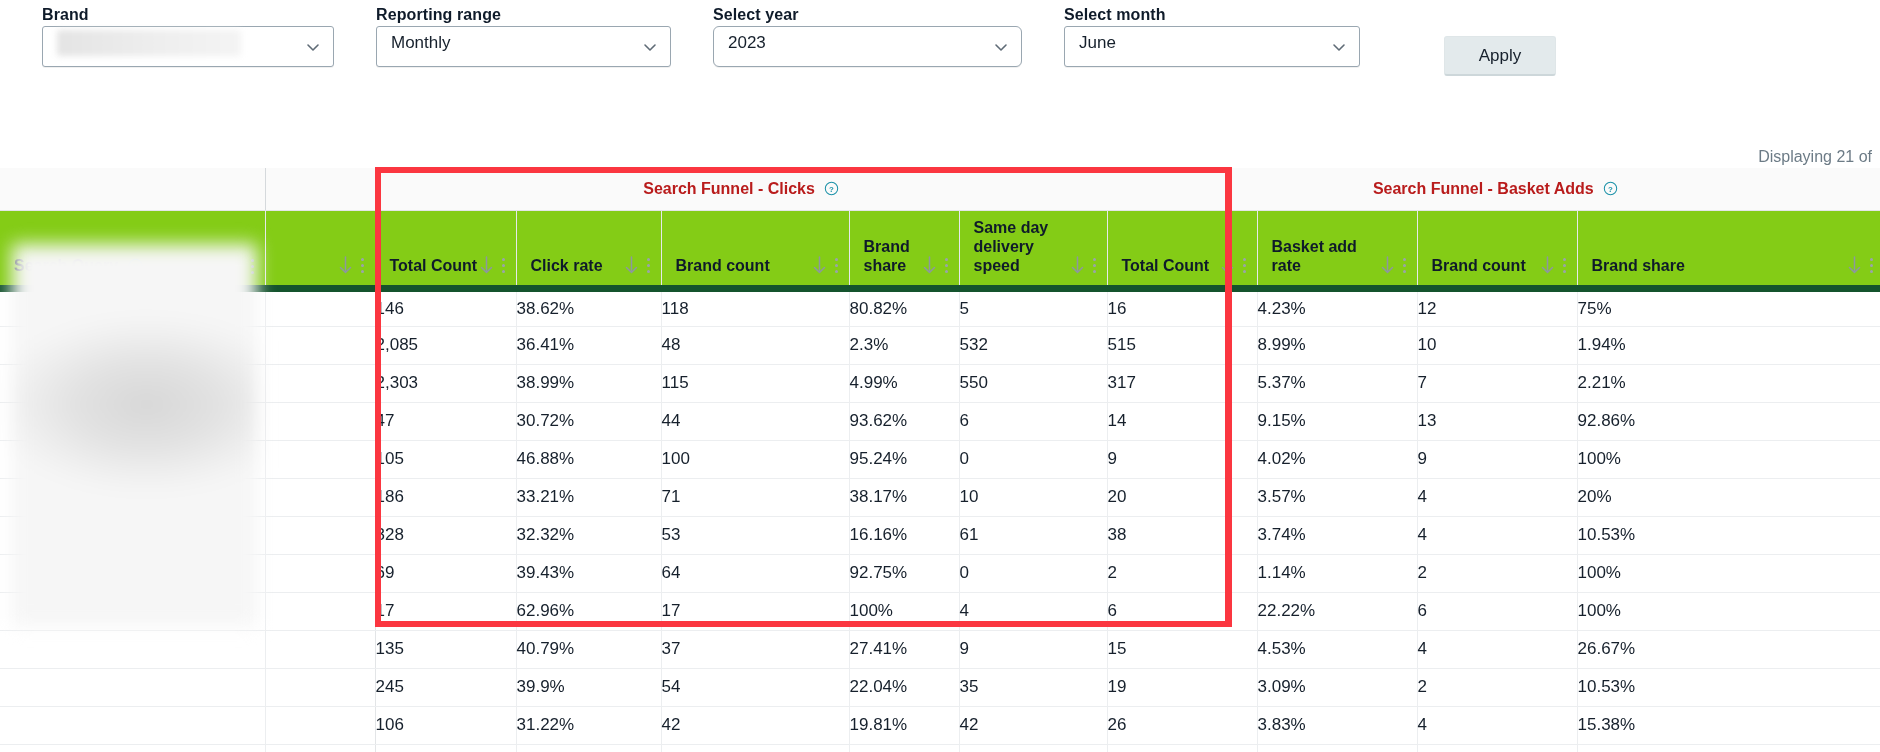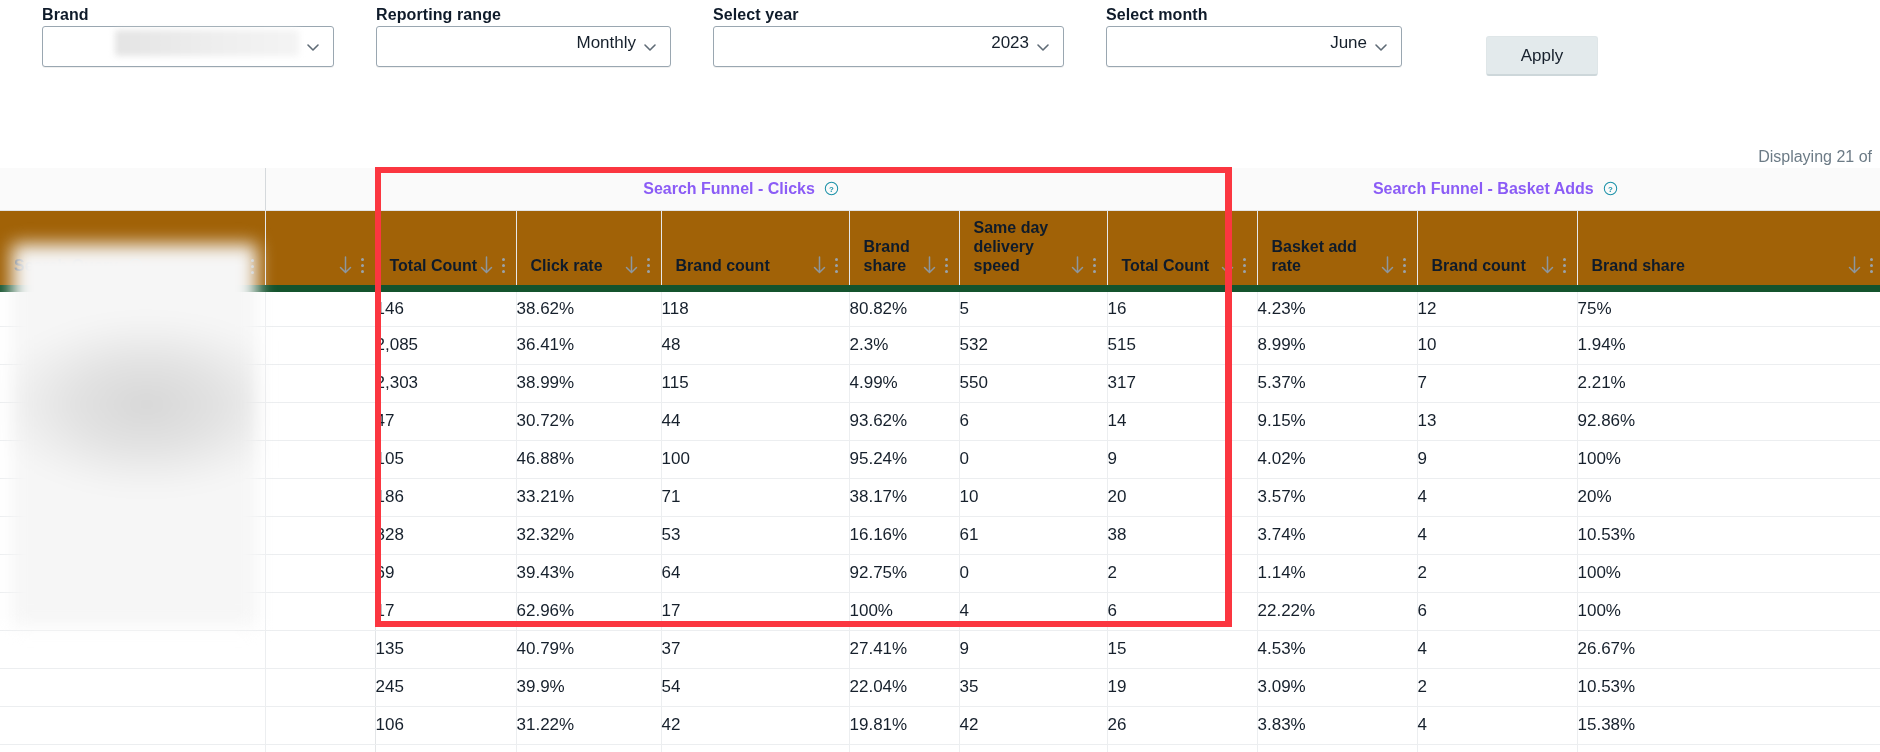--- a/index.html
+++ b/index.html
@@ -26,32 +26,31 @@
   .select-box {
     position: relative;
     height: 41px;
     border: 1px solid #9aa7b1;
     border-radius: 3px;
     background: #fff;
     display: flex; align-items: center;
     padding: 0 34px 8px 14px;
     font-size: 17px; color: #16202c;
     box-shadow: 0 1px 0 rgba(0,0,0,.06);
-    justify-content: flex-end;
   }
   .select-box .chev {
     position: absolute; right: 12px; top: 50%;
     transform: translateY(-50%);
     width: 16px; height: 16px;
     color: #5f6b76;
   }
   .select-box .chev svg { display:block; width:16px; height:16px; }
   #sel-brand { width: 292px; }
   #sel-range { width: 295px; }
-  #sel-year  { width: 351px; }
+  #sel-year  { width: 309px; border-radius: 6px; }
   #sel-month { width: 296px; }
   .redact {
     width: 184px; height: 26px;
     background: linear-gradient(90deg,#e4e4e4,#eeeeee 55%,#f4f4f4);
     filter: blur(3px);
     border-radius: 2px;
   }
   .apply-btn {
     margin-top: 30px; margin-left: 42px;
     width: 112px; height: 40px;
@@ -82,31 +81,31 @@
     width: 1884px;
   }
   table.grid td, table.grid th { padding: 0; }
 
   
   tr.grp th {
     height: 42px;
     background: #fafafa;
     border-bottom: 1px solid #e3e5e7;
     font-size: 16px; font-weight: bold;
-    color: #8b5cf6;
+    color: #b91c1c;
     text-align: center;
     vertical-align: middle;
   }
   tr.grp th.plain { border-right: 1px solid #d5d9dc; }
   tr.grp th.spacer { border-right: 1px solid #d5d9dc; }
 
   
   tr.cols th {
     height: 78px;
-    background: #a16207;
+    background: #84cc16;
     border-bottom: 1px solid #d5d9dc;
     border-right: 1px solid #e6e8ea;
     vertical-align: bottom;
     padding: 0 10px 9px 14px;
     font-size: 16px; font-weight: bold;
     color: #0f1b2a;
     text-align: left;
   }
   .th-inner {
     display: flex; align-items: flex-end;

